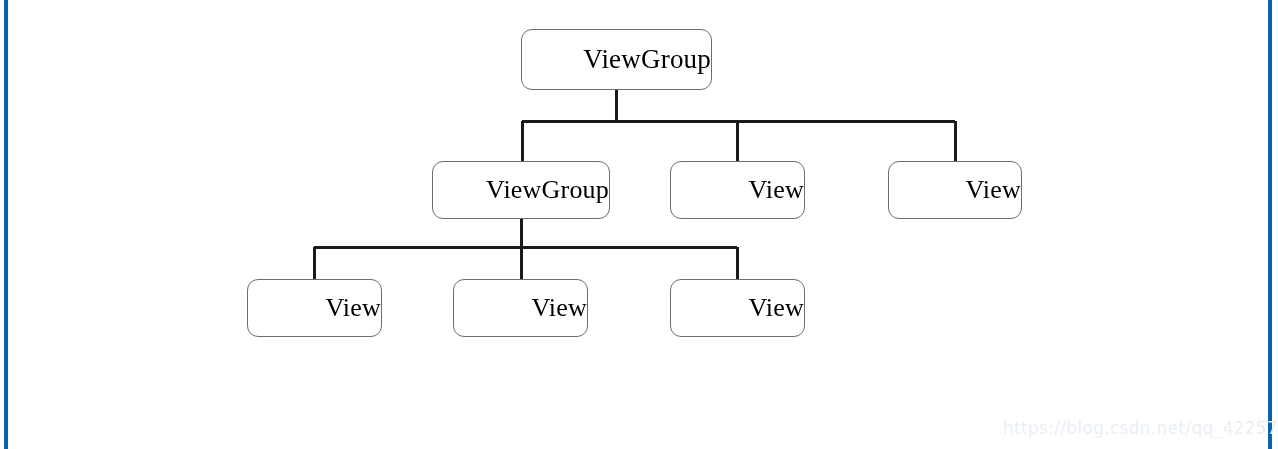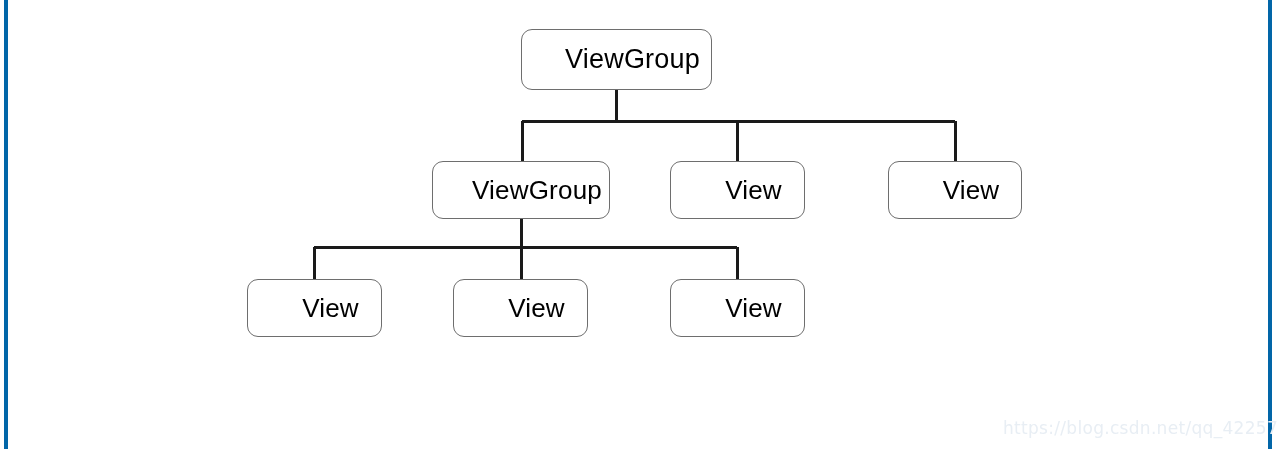--- a/index.html
+++ b/index.html
@@ -37,23 +37,23 @@
   }
 
   .node {
     position: absolute;
     box-sizing: border-box;
     border: 1px solid #6e6e6e;
     border-radius: 11px;
     background: #ffffff;
     display: flex;
     align-items: center;
-    justify-content: center;
+    justify-content: flex-end;
     color: #000000;
-    font-family: Liberation Sans, sans-serif;
+    font-family: Liberation Serif, serif;
     font-weight: 400;
     letter-spacing: 0.2px;
     white-space: nowrap;
     padding-left: 32px;
   }
   .node-label {
     display: block;
     line-height: 1;
   }
 

